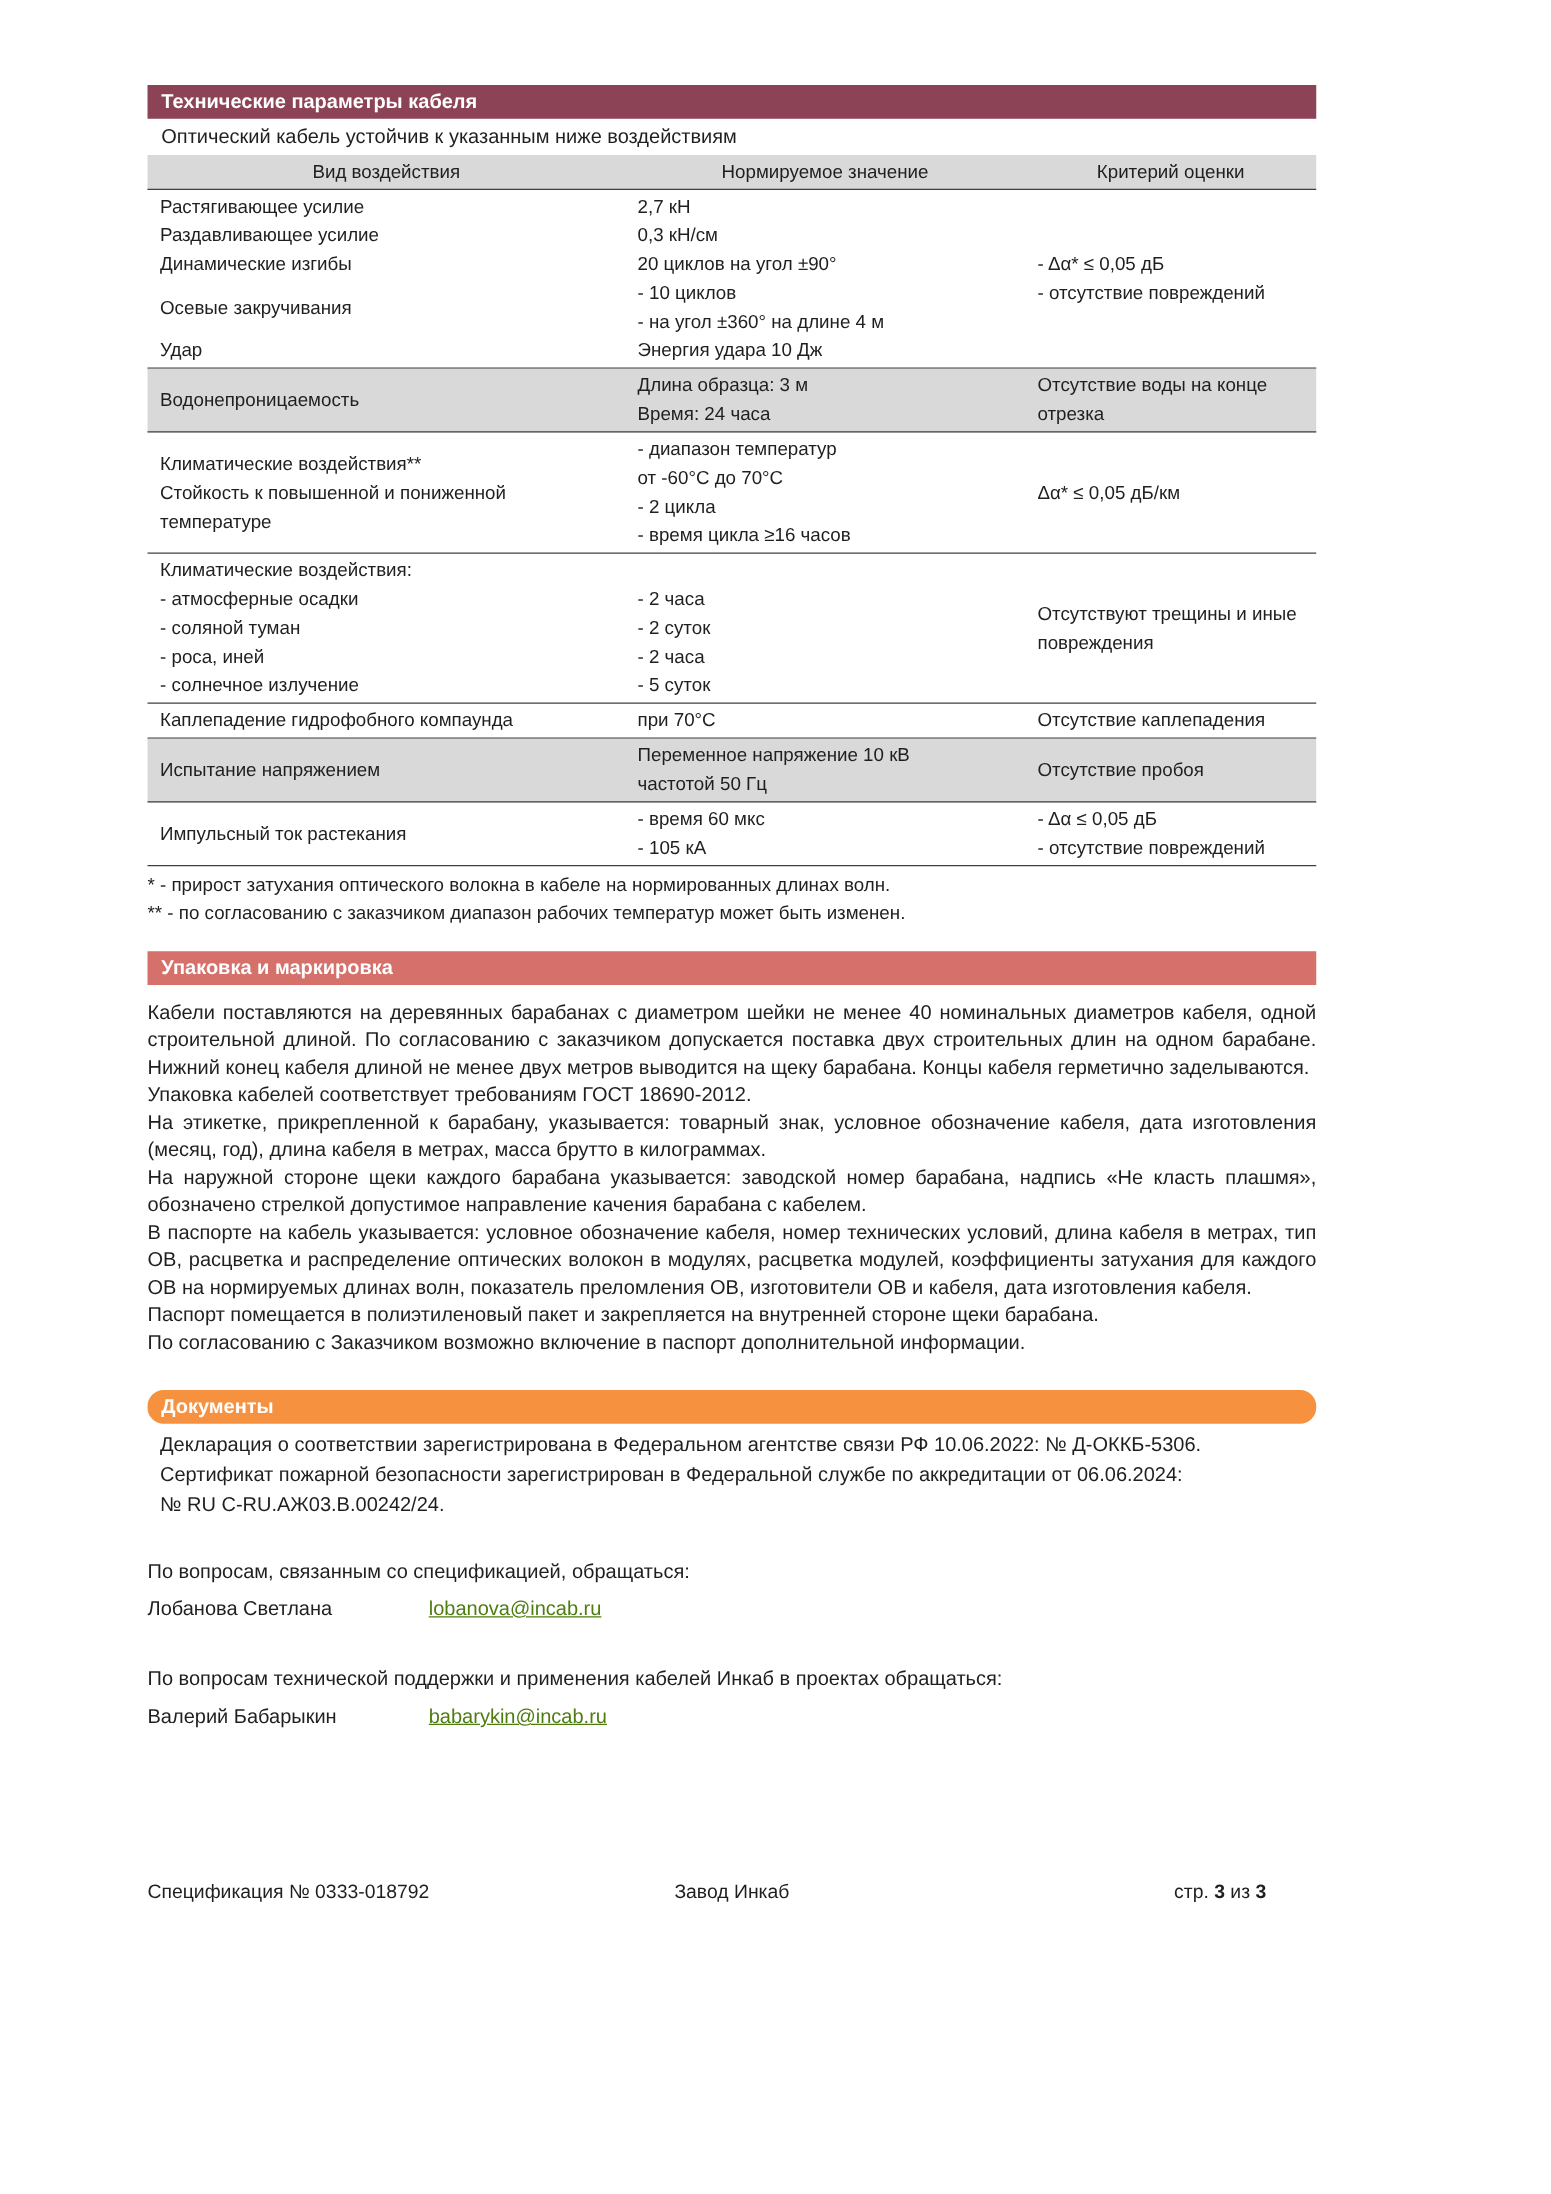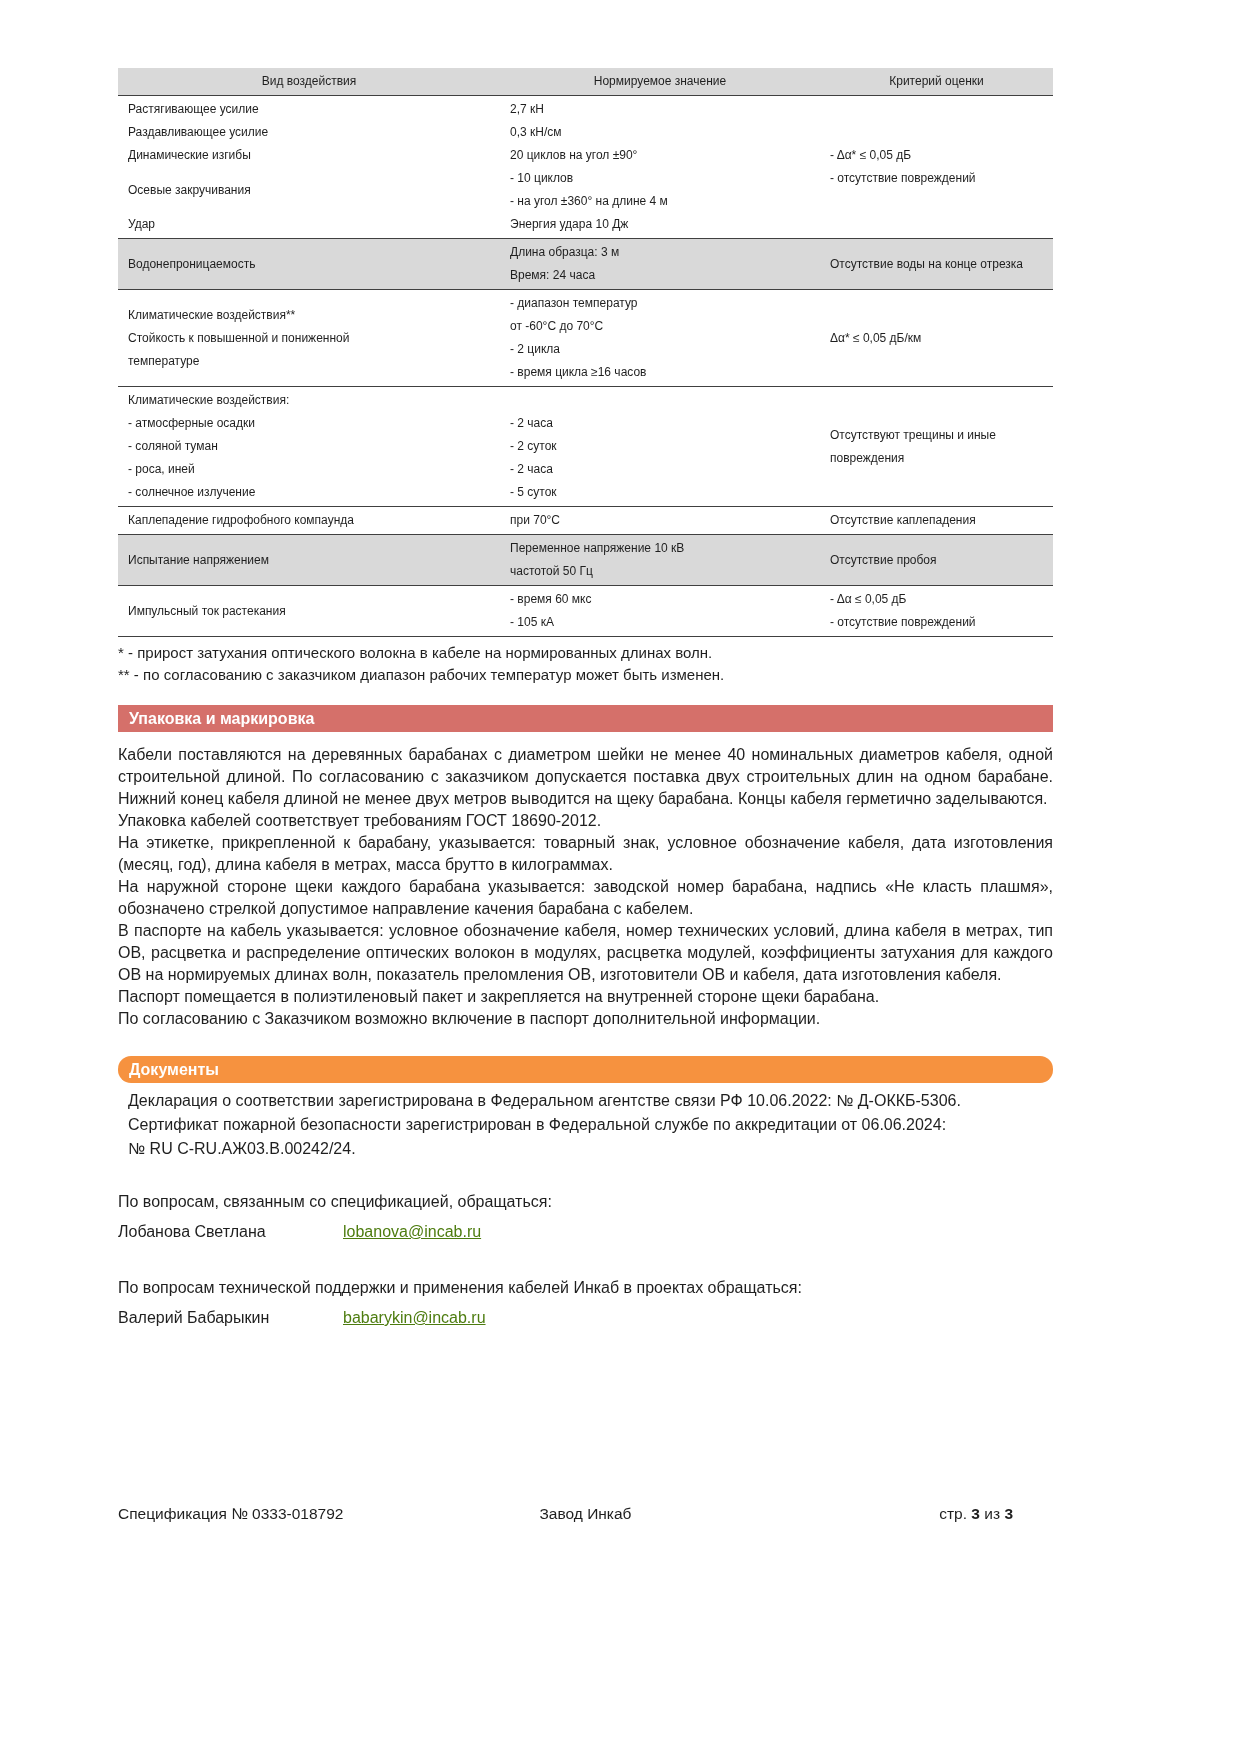--- a/index.html
+++ b/index.html
@@ -25,21 +25,21 @@
     font-weight: bold;
     font-size: 16px;
     line-height: 21px;
     padding: 3px 11px;
   }
   .bar-tech { background: #8d4356; }
   .bar-pack { background: #d5706a; }
   .bar-docs { background: #f6923f; border-radius: 13px; }
   .subtitle { padding: 4px 11px 3px 11px; }
 
-  .tbl { width: 100%; font-size: 12px; line-height: 23px; }
+  .tbl { width: 100%; font-size: 15px; line-height: 23px; }
   .trow { display: flex; border-bottom: 1px solid #404040; }
   .thead { background: #d9d9d9; text-align: center; }
   .th { padding: 2px 4px; }
   .c1 { width: 382px; }
   .c2 { width: 320px; }
   .c3 { width: 233px; }
   .c12 { width: 702px; padding: 2px 0; }
   .subrow { display: flex; }
   .subrow.vc { align-items: center; }
   .c1s { width: 382px; padding: 0 8px 0 10px; }
@@ -78,20 +78,22 @@
   .f-left { width: 320px; }
   .f-center { flex: 1; text-align: center; }
   .f-right { width: 320px; text-align: right; padding-right: 40px; }
   .b { font-weight: bold; }
 </style>
 </head>
 <body>
 
 <div class="page">
 
+  <div class="bar bar-tech">Технические параметры кабеля</div>
+  <div class="subtitle">Оптический кабель устойчив к указанным ниже воздействиям</div>
 
   <div class="tbl">
 
     <div class="trow thead">
       <div class="c1 th">Вид воздействия</div>
       <div class="c2 th">Нормируемое значение</div>
       <div class="c3 th">Критерий оценки</div>
     </div>
 
     <div class="trow">

